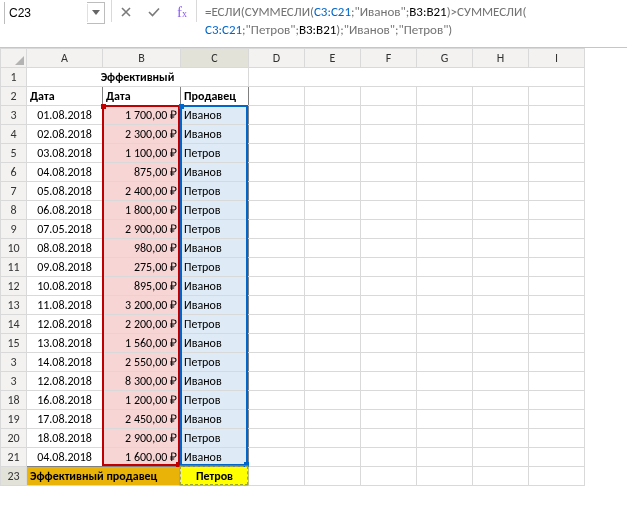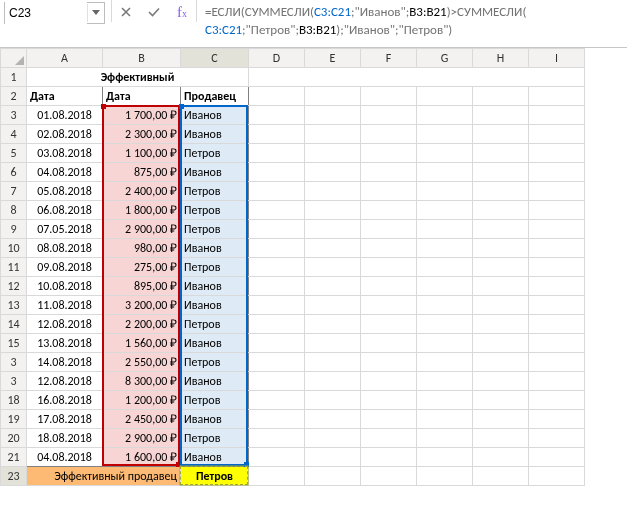--- a/index.html
+++ b/index.html
@@ -155,24 +155,24 @@
   .bl { border-left: 1px solid #808080 !important; }
   .br { border-right: 1px solid #808080 !important; }
 
   
   .active-cell {
     background: #ffff00;
     text-align: center;
     font-weight: bold;
   }
   .eff-label {
-    background: #fdba74;
-    font-weight: normal;
+    background: #eab308;
+    font-weight: bold;
     font-size: 13px;
-    text-align: right;
+    text-align: left;
   }
   .rowhdr.sel, .colhdr.sel {
     background: #e2e2d8;
   }
 
   
   .range-outline {
     position: absolute;
     pointer-events: none;
     box-sizing: border-box;

